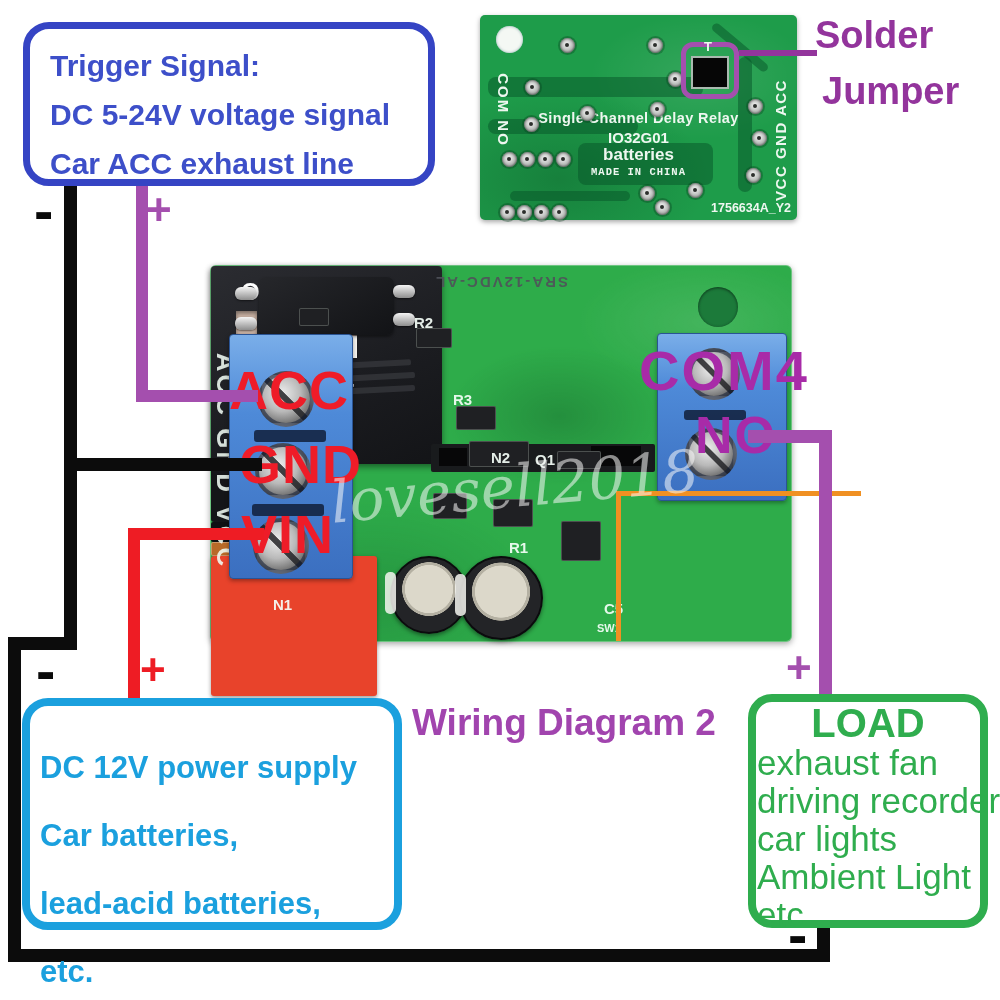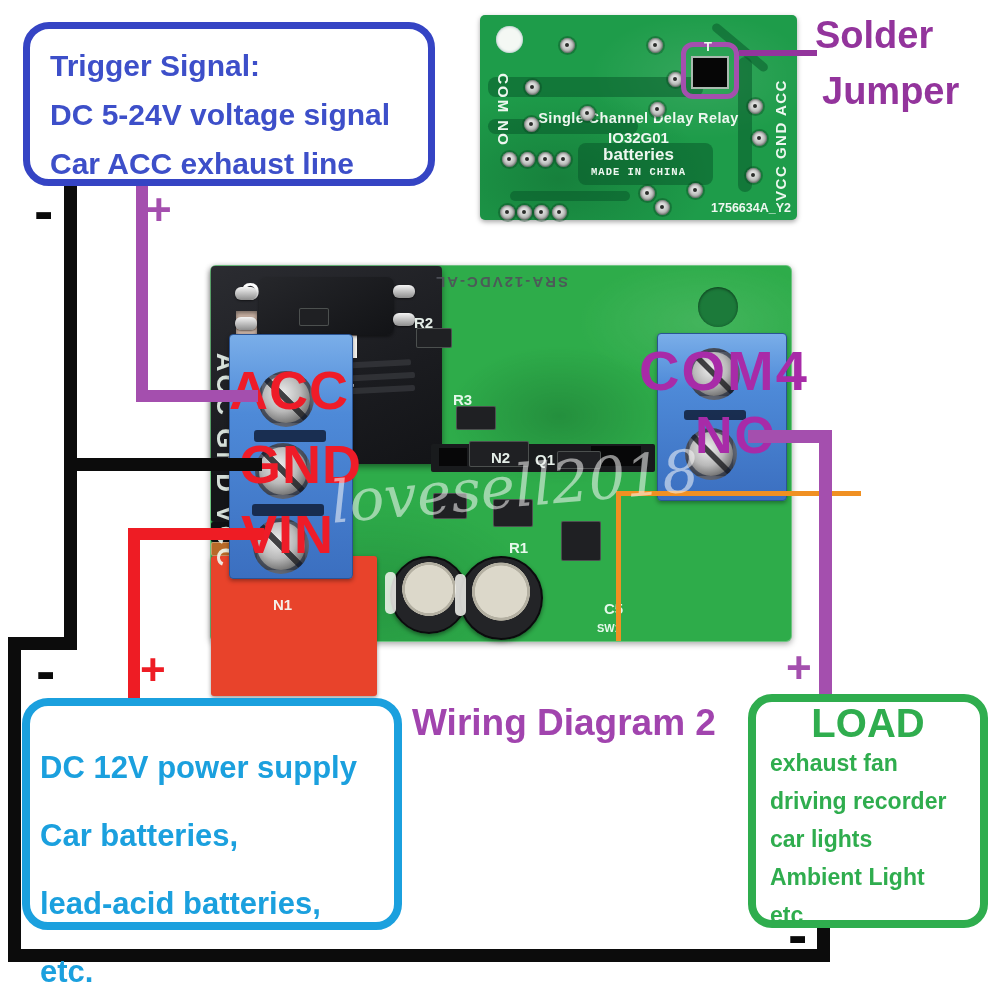--- a/index.html
+++ b/index.html
@@ -16,21 +16,21 @@
   #trigger-box { left:23px; top:22px; width:412px; height:164px;
     border:7px solid var(--trigger-blue); border-radius:26px;
     padding:12px 0 0 20px; }
   #trigger-box .ln { color:var(--trigger-text); font-size:30px; font-weight:bold; line-height:49px; white-space:nowrap; }
   #power-box { left:22px; top:698px; width:380px; height:232px;
     border:8px solid var(--power-cyan); border-radius:26px; padding:18px 0 0 10px; }
   #power-box .ln { color:var(--power-cyan); font-size:31px; font-weight:bold; line-height:48px; white-space:nowrap;margin-top:20px; }
   #load-box { left:748px; top:694px; width:240px; height:234px;
     border:8px solid var(--load-green); border-radius:24px; }
   #load-box .ttl { color:var(--load-green); font-size:40px; font-weight:bold; text-align:center; margin-top:0px; line-height:42px;}
-  #load-box .ln { color:var(--load-green); font-size:23px; font-weight:bold; line-height:38px; padding-left:14px; white-space:nowrap;}
+  #load-box .ln { color:var(--load-green); font-size:35px; font-weight:normal; line-height:38px; padding-left:1px; white-space:nowrap;}
 
   
   .wire { position:absolute; z-index:6; }
   .wire.black { background: var(--wire-black); }
   .wire.purple { background: var(--wire-purple); }
   .wire.red { background: var(--wire-red); }
   .sign { position:absolute; z-index:7; font-weight:bold; line-height:1; }
   .sign.minus { font-size:58px; color:#0a0a0a; }
   .sign.plus  { font-size:44px; }
   .sign.p-purple { color: var(--wire-purple); }

